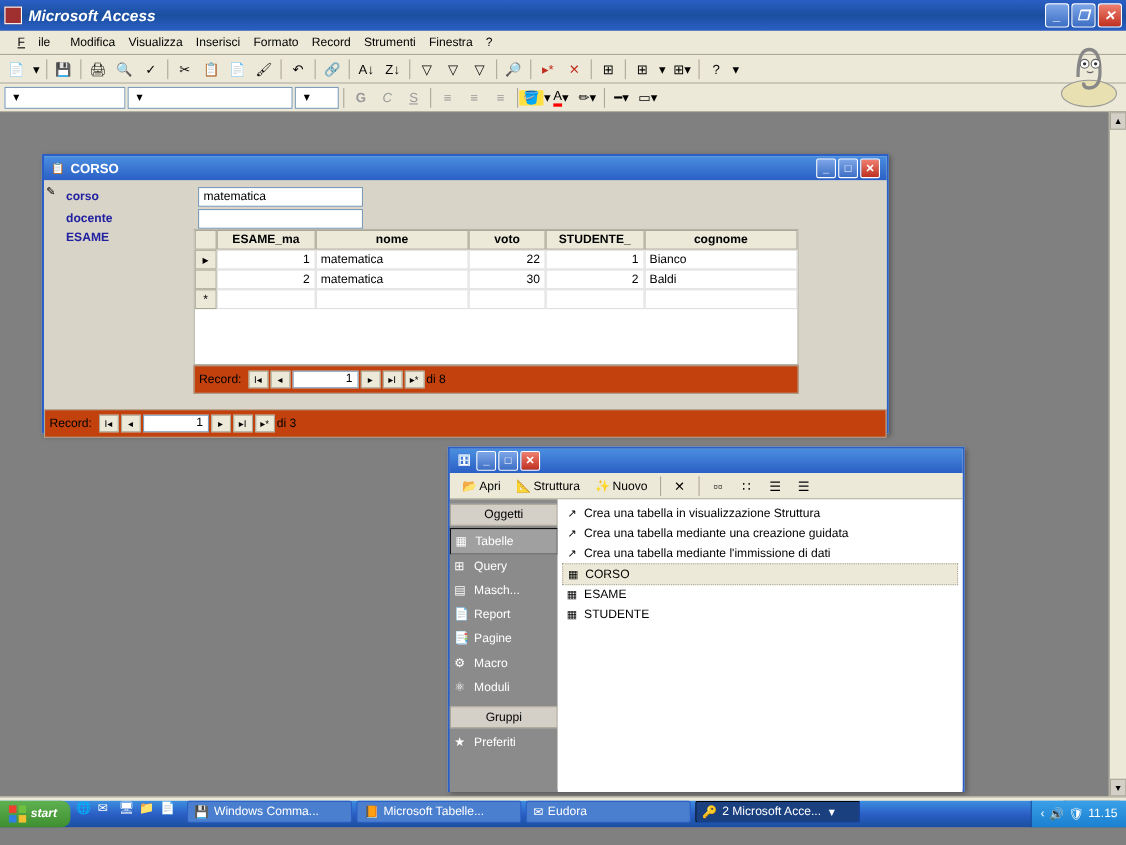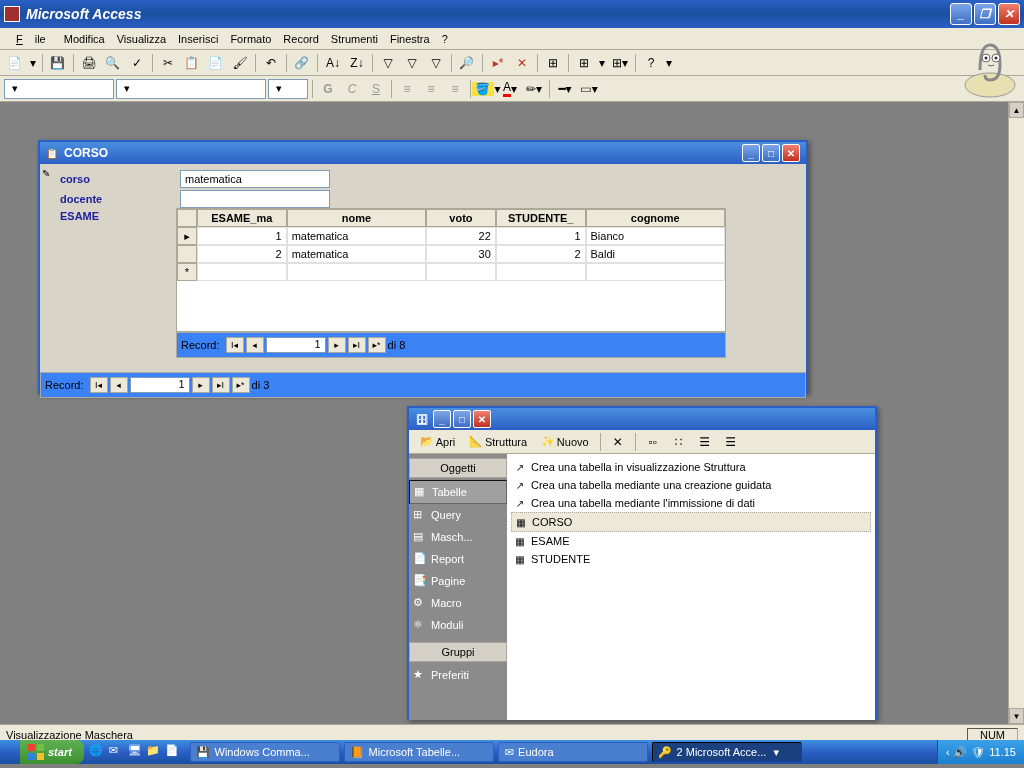--- a/index.html
+++ b/index.html
@@ -61,21 +61,21 @@
 .sub-row { display: flex; }
 .sub-row div { border: 1px solid #e0e0e0; padding: 2px 4px; height: 18px; }
 .sub-selector { width: 20px; background: #ece9d8; text-align: center; border: 1px solid #aca899 !important; }
 .col-id { width: 90px; text-align: right; }
 .col-nome { width: 140px; }
 .col-voto { width: 70px; text-align: right; }
 .col-stud { width: 90px; text-align: right; }
 .col-cog { width: 140px; }
 
 
-.recnav { background: #3b82f6; border: 1px solid #aca899; height: 20px; display: flex; align-items: center; font-size: 11px; padding: 12px 4px; gap: 2px; }
+.recnav { background: #c2410c; border: 1px solid #aca899; height: 20px; display: flex; align-items: center; font-size: 11px; padding: 12px 4px; gap: 2px; }
 .recnav .lbl { margin-right: 4px; }
 .recnav .navbtn { width: 18px; height: 16px; border: 1px solid #aca899; background: #ece9d8; display: flex; align-items: center; justify-content: center; font-size: 9px; cursor: pointer; }
 .recnav .recbox { width: 60px; height: 16px; background: white; border: 1px solid #7f9db9; text-align: right; padding: 0 4px; }
 
 
 .db-toolbar { height: 24px; background: #ece9d8; border-bottom: 1px solid #aca899; display: flex; align-items: center; gap: 4px; padding: 0 6px; font-size: 11px; }
 .db-tbtn { display: flex; align-items: center; gap: 2px; padding: 2px 4px; cursor: pointer; border: 1px solid transparent; }
 .db-body { display: flex; height: 266px; }
 .db-nav { width: 98px; background: #8b8b8b; padding: 4px 0; }
 .db-navhead { background: #d4d0c8; border: 1px solid #aca899; text-align: center; padding: 3px; font-size: 11px; margin-bottom: 2px; }
@@ -88,21 +88,21 @@
 .dbi { width: 14px; height: 14px; display: inline-flex; align-items: center; justify-content: center; font-size: 10px; }
 
 
 .clippy { position: absolute; right: 4px; top: 30px; width: 60px; height: 70px; pointer-events: none; }
 
 
 .statusbar { position: absolute; bottom: 24px; left: 0; right: 0; height: 20px; background: #ece9d8; border-top: 1px solid #aca899; display: flex; align-items: center; font-size: 11px; padding: 0 6px; }
 .statusbar .stcell { margin-left: auto; border: 1px inset #aca899; padding: 0 12px; }
 
 
-.taskbar { position: absolute; bottom: 4px; left: 0; right: 0; height: 24px; background: linear-gradient(to bottom, #3d8fe0, #2b5fc5, #1a4fa0); display: flex; align-items: center; font-size: 11px; color: white; padding-left: 20px; }
+.taskbar { position: absolute; bottom: 16px; left: 0; right: 0; height: 24px; background: linear-gradient(to bottom, #3d8fe0, #2b5fc5, #1a4fa0); display: flex; align-items: flex-start; font-size: 11px; color: white; }
 .start-btn { height: 24px; padding: 0 12px 0 8px; background: linear-gradient(to bottom, #5fb050, #3d8f30); font-weight: bold; font-style: italic; display: flex; align-items: center; gap: 4px; border-radius: 0 8px 8px 0; }
 .start-logo { width: 16px; height: 16px; }
 .tray-icons { display: flex; gap: 3px; padding: 0 6px; }
 .tray-icons span { width: 16px; height: 16px; display: inline-block; }
 .task-btn { height: 20px; padding: 0 6px; background: #4a7fcf; border: 1px solid #2b5fc5; display: flex; align-items: center; gap: 4px; margin: 0 2px; border-radius: 2px; cursor: pointer; min-width: 150px; }
 .task-btn.active { background: #1a4080; border: 1px inset #0a2050; }
 .systray { margin-left: auto; height: 24px; background: linear-gradient(to bottom, #3aa0e8, #1a80d0); display: flex; align-items: center; padding: 0 8px; gap: 4px; border-left: 1px solid #1a4fa0; }
 </style>
 </head>
 <body>

